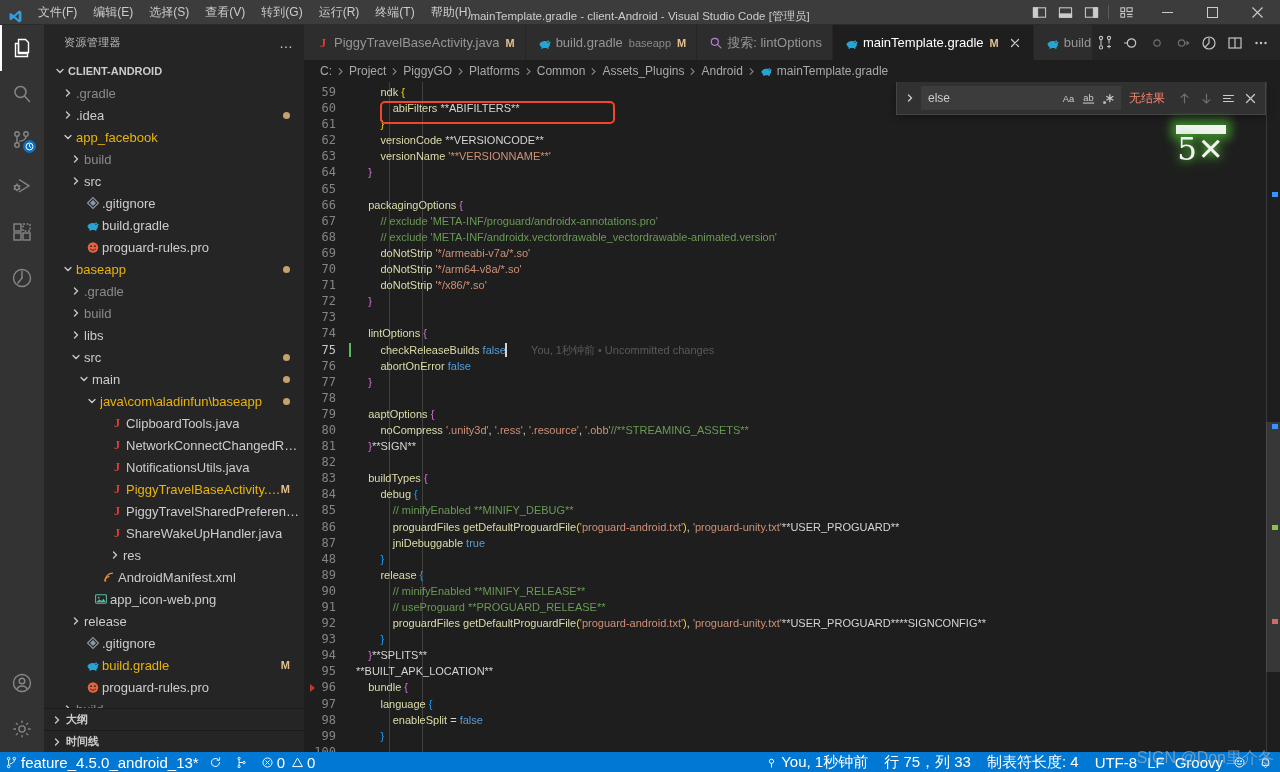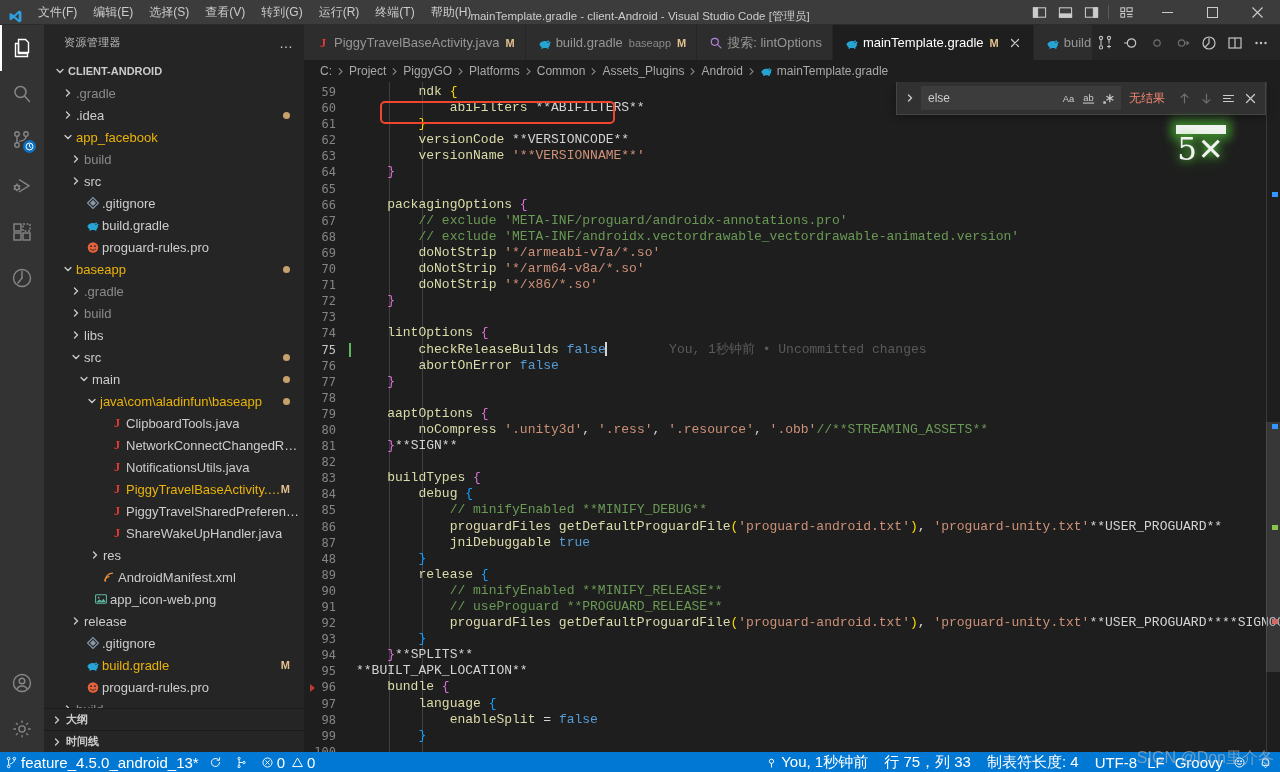--- a/index.html
+++ b/index.html
@@ -149,22 +149,22 @@
   .gline .bp {
     position: absolute; left: 6px; top: 5px; width: 0; height: 0;
     border-top: 4px solid transparent; border-bottom: 4px solid transparent;
     border-left: 5px solid #c0392b;
   }
   .codecol { flex: 1; position: relative; padding-top: 2px; min-width: 0; }
   .guide {
     position: absolute; top: 0; bottom: 0; width: 1px; background: #404040;
   }
   .cline {
-    height: 16.1px; line-height: 16.1px; font-family: Liberation Mono, monospace;
-    font-size: 13px; white-space: pre; color: #d4d4d4; position: relative;
+    height: 16.1px; line-height: 16.1px; font-family: Liberation Sans, sans-serif;
+    font-size: 11px; white-space: pre; color: #d4d4d4; position: relative;
   }
   .cline.cur::after {
     content: ''; position: absolute; left: -52px; right: -600px; top: 0; height: 16.1px;
     border-top: 1px solid #282828; border-bottom: 1px solid #282828; pointer-events: none; z-index: -1;
   }
   .kw { color: #569cd6; }
   .fn { color: #dcdcaa; }
   .str { color: #ce9178; }
   .cmt { color: #6a9955; }
   .pl { color: #d4d4d4; }
@@ -583,21 +583,21 @@
             </div>
             <div class="row" style="padding-left: 48px;">
               <span class="chev empty"></span>
               <span class="ficon">
                 <svg viewBox="0 0 16 16">
                   <text x="8" y="13" font-size="14" font-weight="bold" font-family="Liberation Serif, serif" fill="#e53935" text-anchor="middle">J</text>
                 </svg>
               </span>
               <span class="lbl">ShareWakeUpHandler.java</span>
             </div>
-            <div class="row" style="padding-left: 43px;">
+            <div class="row" style="padding-left: 63px;">
               <span class="chev">
                 <svg viewBox="0 0 10 10" fill="none" stroke="#ccc" stroke-width="1.3">
                   <path d="M3.5 2 L6.5 5 L3.5 8" stroke-linecap="round"></path>
                 </svg>
               </span>
               <span class="lbl">res</span>
             </div>
             <div class="row" style="padding-left: 40px;">
               <span class="chev empty"></span>
               <span class="ficon">

